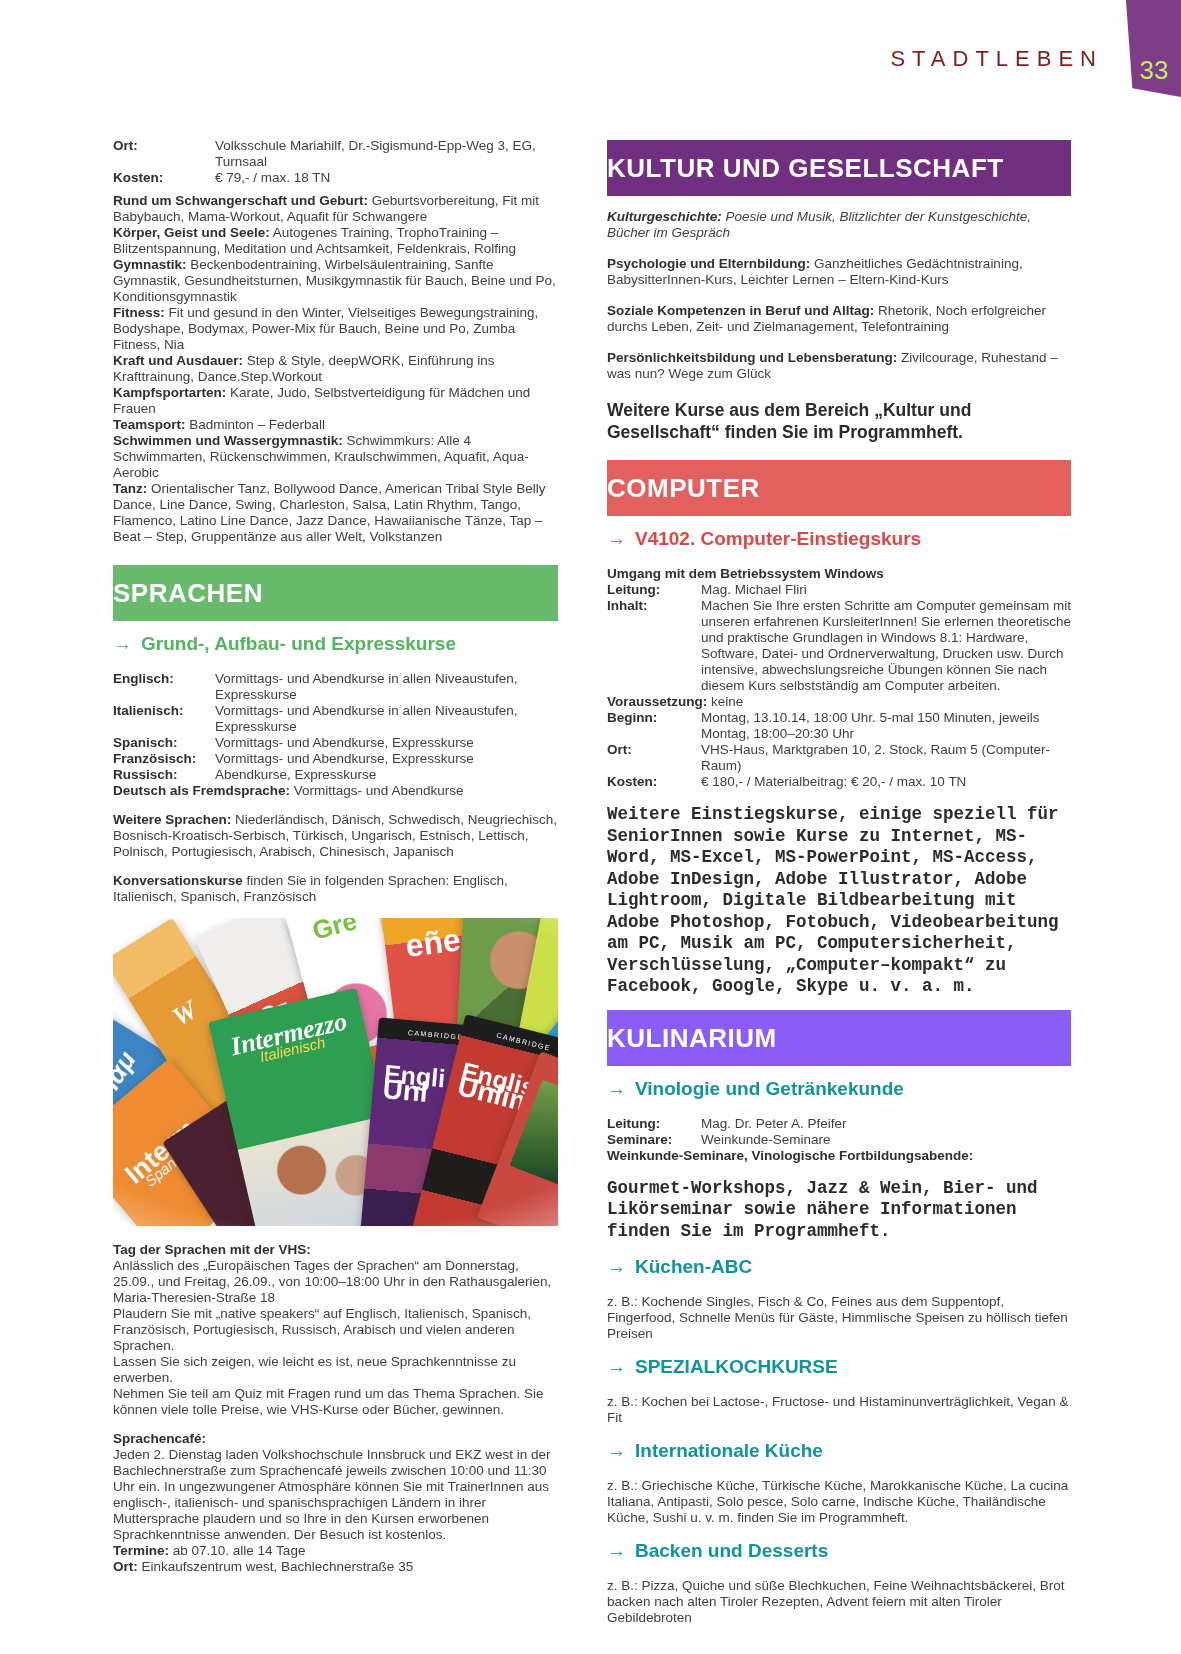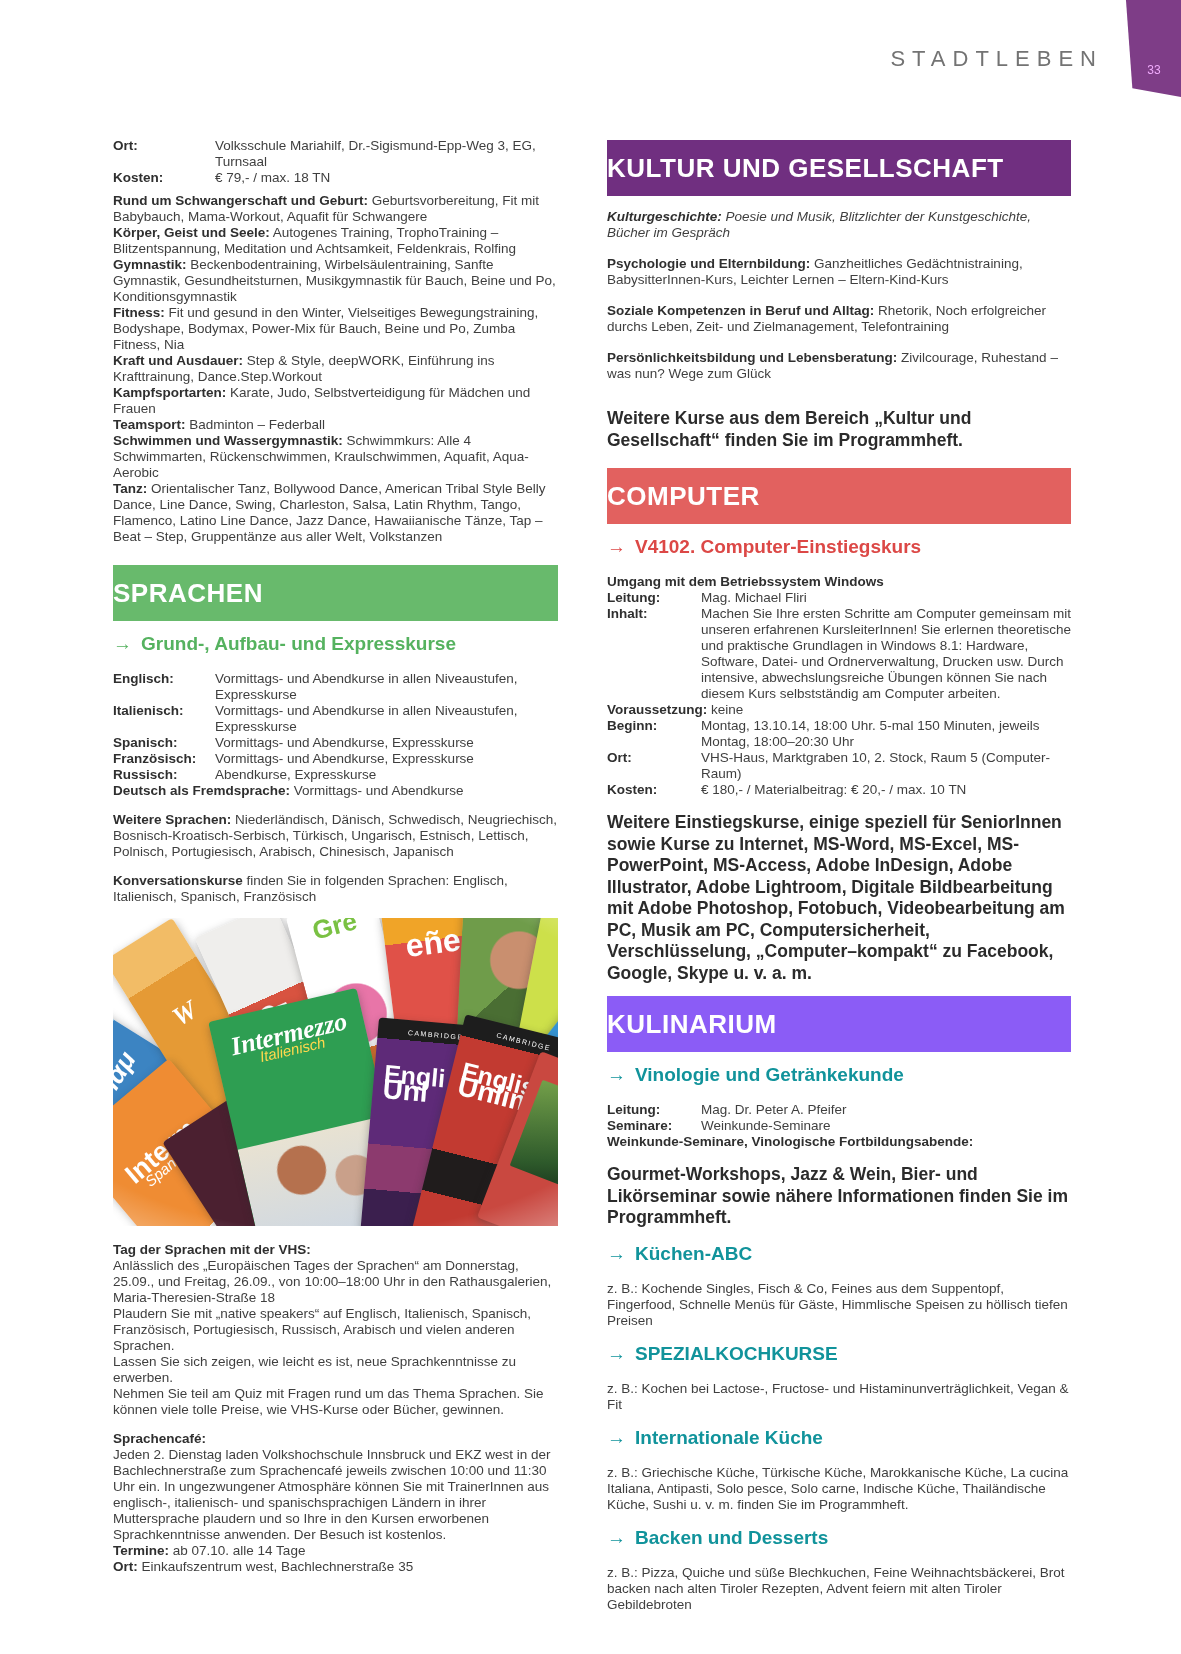--- a/index.html
+++ b/index.html
@@ -8,25 +8,25 @@
     background:#ffffff; overflow:hidden;
     font-family:"Liberation Sans", sans-serif; color:#3f3f3f;
   }
   
   .masthead { position:absolute; left:41px; top:44px; display:flex; align-items:center; gap:7px;
               font-size:14.5px; letter-spacing:.4px; color:#4b4b4b; }
   .masthead .tw-part { color:#5fa5d8; }
   .masthead .sep { color:#5fa5d8; font-size:15px; }
   .bird { width:30px; height:25px; margin-left:4px; }
   .section-label { position:absolute; top:46px; right:78px; font-size:22px; letter-spacing:7px;
-                   color:#737373; font-weight:400; }
+                   color:#7f1d1d; font-weight:400; }
   .page-tab { position:absolute; top:0; right:0; width:64px; height:97px; background:#7e3d87;
               clip-path:polygon(14% 0, 100% 0, 100% 100%, 24% 91%);
               display:flex; align-items:center; justify-content:center; padding-left:10px; box-sizing:border-box; }
-  .page-tab span { color:#f0abfc; font-size:12px;margin-top:43px; }
+  .page-tab span { color:#bef264; font-size:26px;margin-top:43px; }
   
   .col { position:absolute; font-size:13.5px; line-height:16px; }
   .col-left  { left:113px; top:138px; width:445px; }
   .col-right { left:607px; top:140px; width:464px; }
   p { margin:0; }
   .b { font-weight:700; color:#2f2f2f; }
   .defrow { display:flex; }
   .defrow .lab { flex:0 0 102px; font-weight:700; color:#2f2f2f; }
   .defrow .val { flex:1; }
   .col-right .defrow .lab { flex:0 0 94px; }
@@ -44,25 +44,25 @@
   .bar.teal   { background:#8b5cf6; }
   .ahead { margin-top:15px; font-size:19px; font-weight:700; display:flex; align-items:baseline; gap:9px; }
   .ahead .arrow { font-weight:700; }
   .green-t { color:#55b25f; }
   .red-t   { color:#dc4846; }
   .teal-t  { color:#11939b; }
   .langs { margin-top:13px; }
   .para  { margin-top:13px; }
   .kpara { margin-top:15px; }
   .kpara.first { margin-top:13px;font-style:italic; }
-  .mt14 { margin-top:14px; }
+  .mt14 { margin-top:14px;font-family:Liberation Mono, monospace; }
   .mt17 { margin-top:17px; }
   .mt12 { margin-top:12px; }
   .mt10 { margin-top:10px; }
-  .mt18 { margin-top:26px; }
+  .mt18 { margin-top:18px; }
   .subhead-line { margin-top:10px; }
   .subsec-head { margin-top:17px; font-size:19px; }
   .subsec-text { margin-top:9px; }
   .tagblock { margin-top:16px; }
   .cafeblock { margin-top:13px; }
   
   .photo { position:relative; margin-top:13px; width:445px; height:308px; overflow:hidden; background:#fff; }
   .bk { position:absolute; border-radius:4px; box-shadow:0 3px 8px rgba(40,40,40,.35); overflow:hidden; }
   .bkt { display:block; color:#fff; font-weight:700; text-align:center; }
   .bks { display:block; color:#fff; font-style:italic; text-align:center; }

